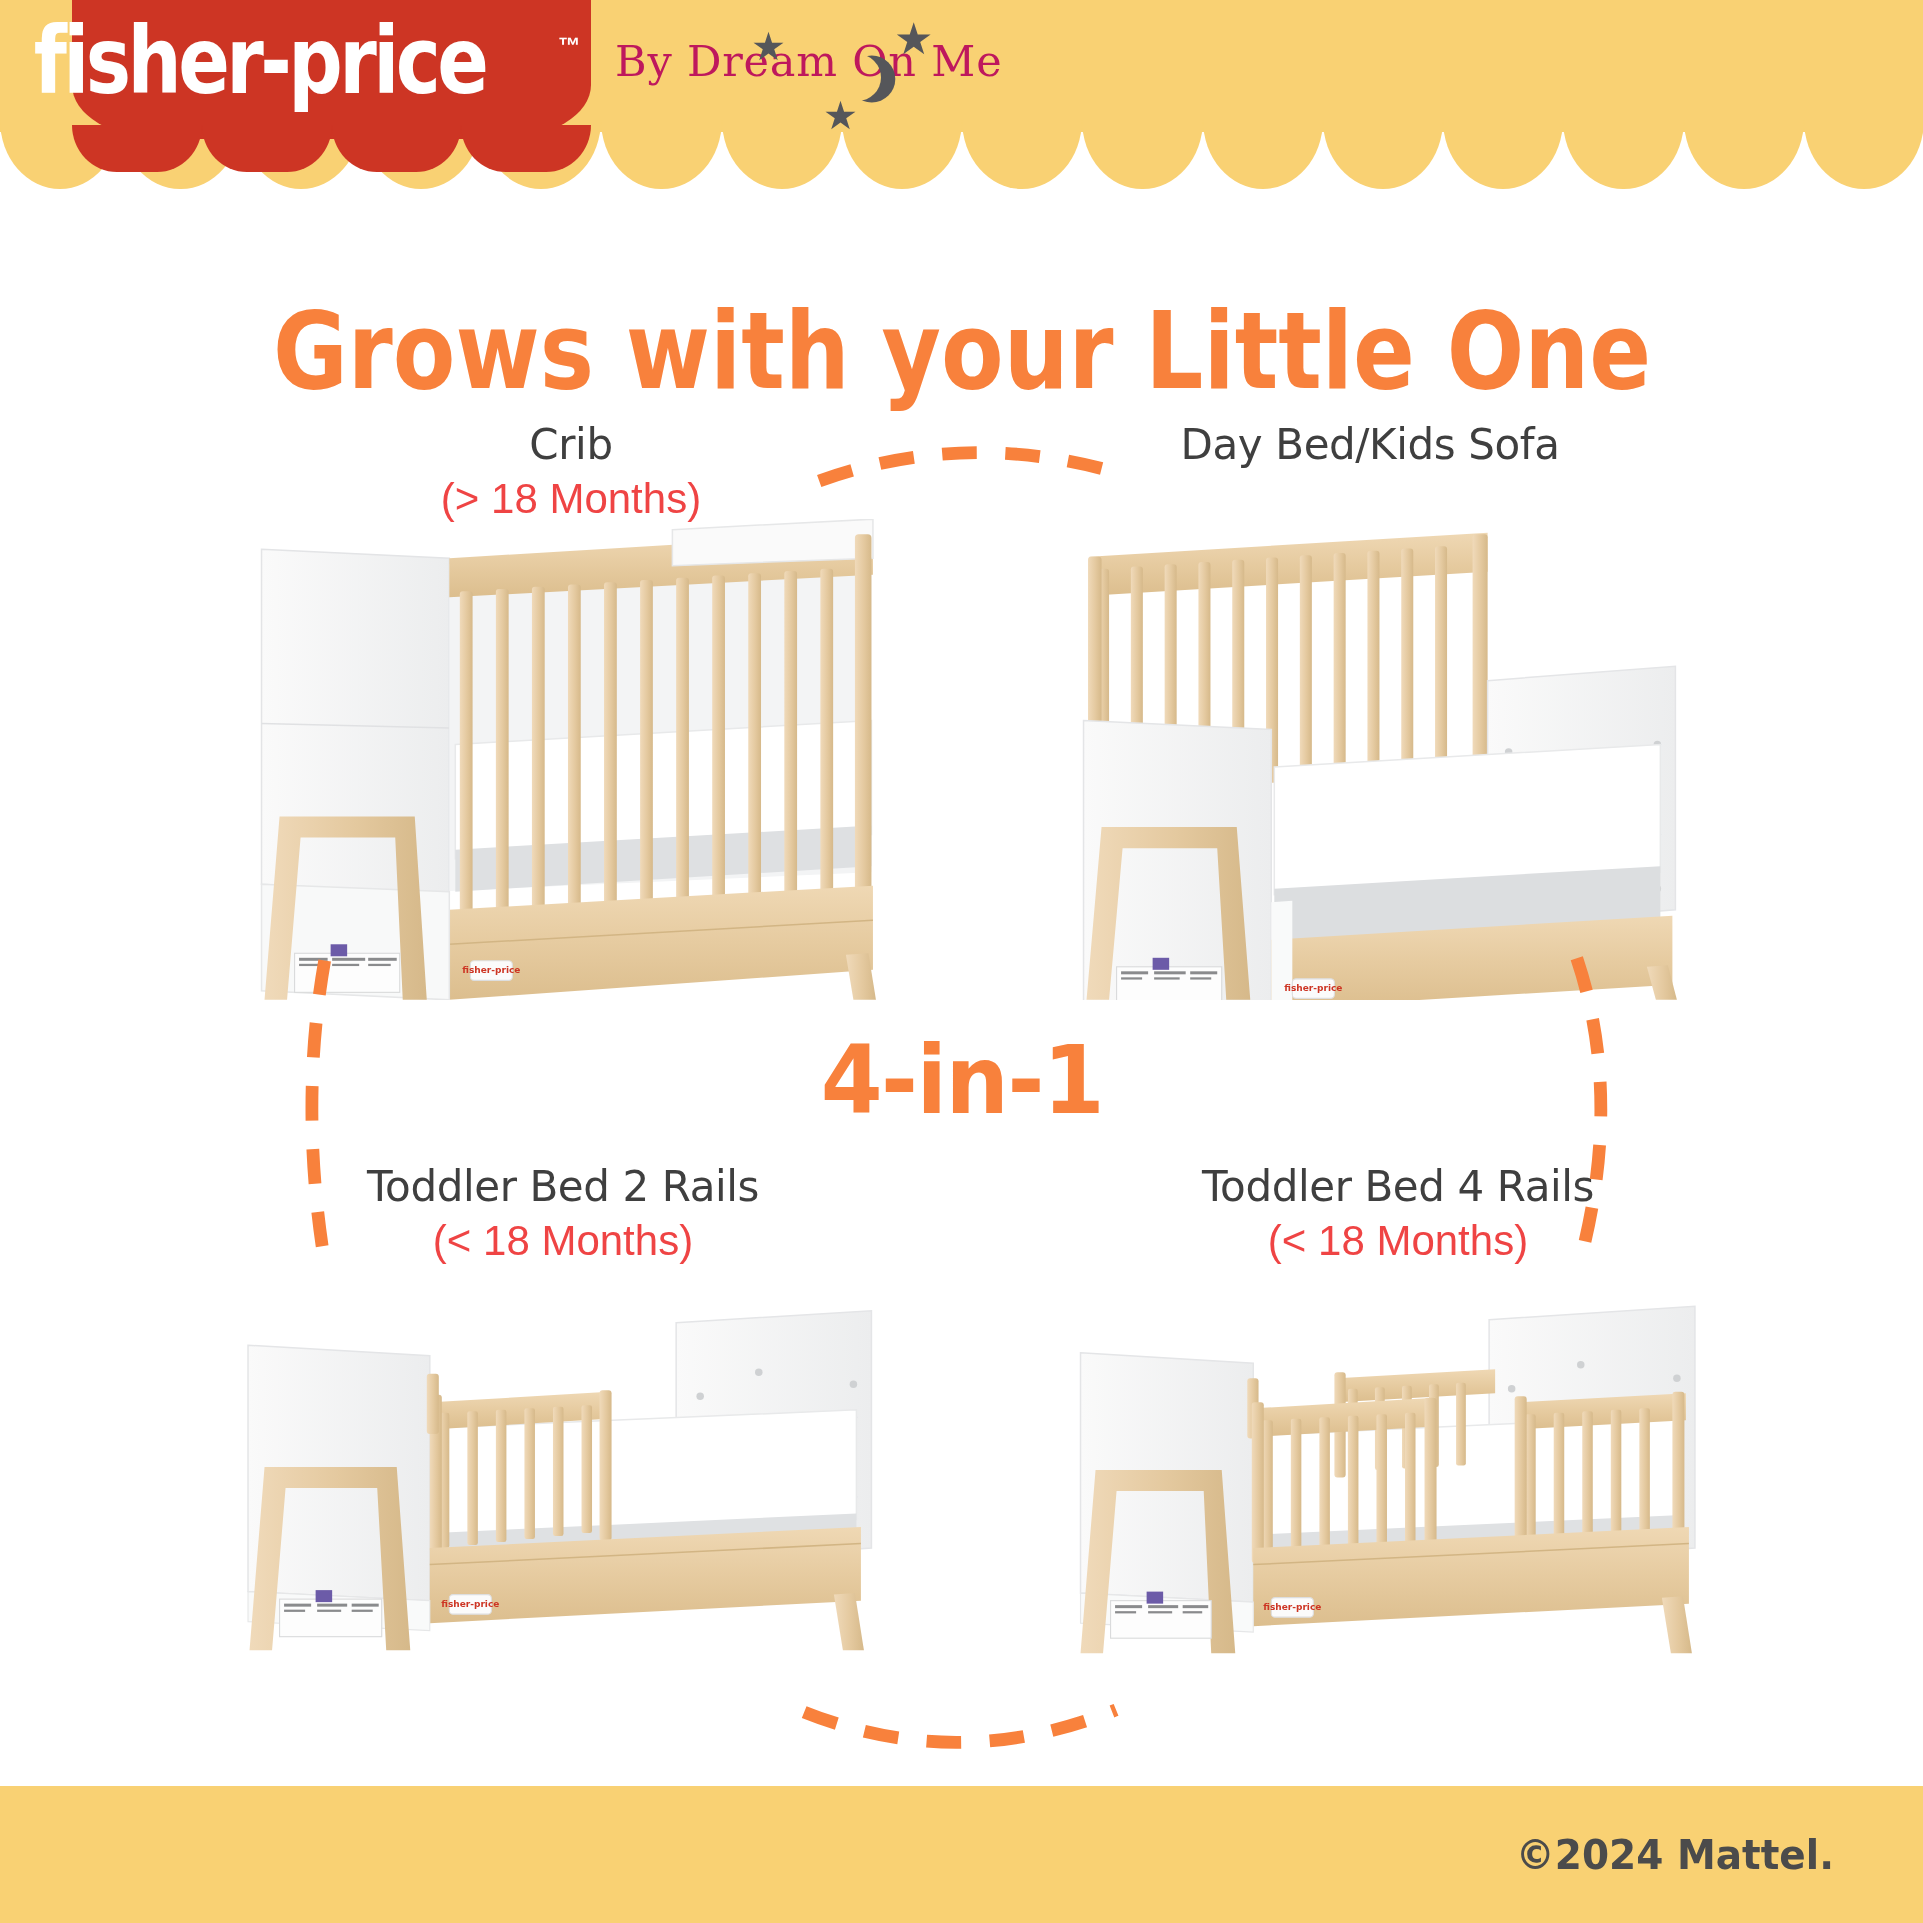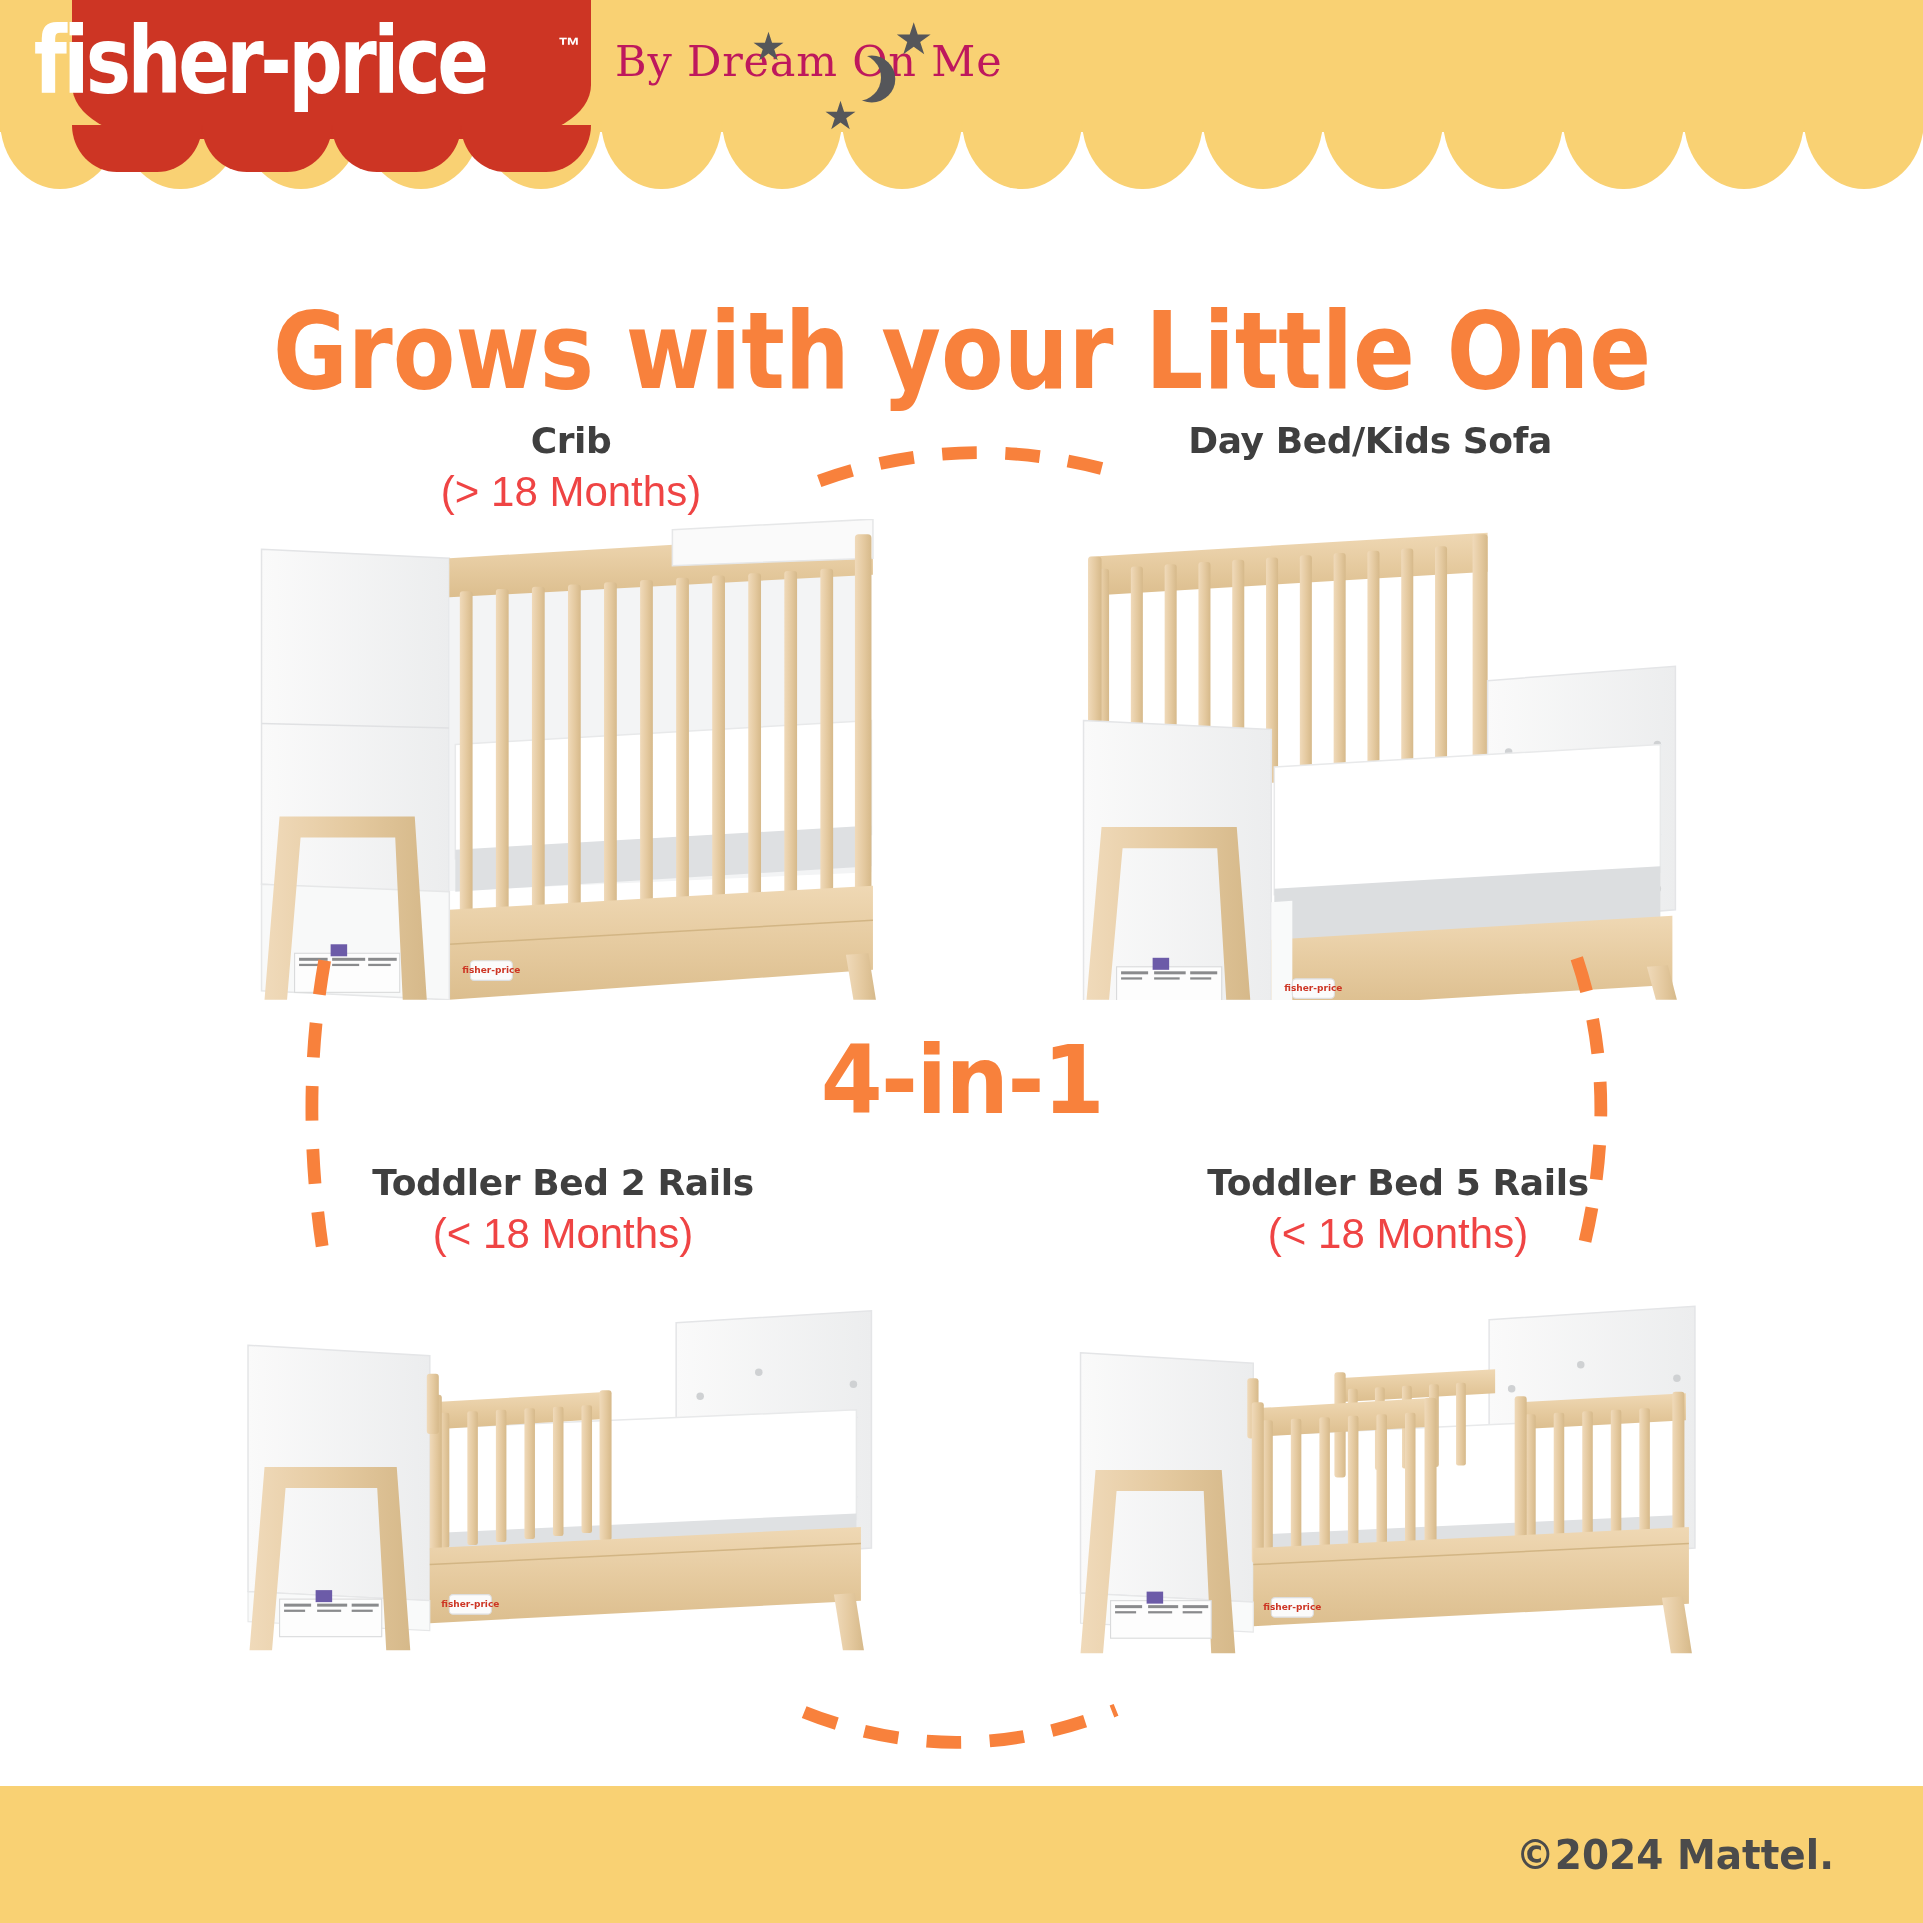--- a/index.html
+++ b/index.html
@@ -74,21 +74,21 @@
     font-weight:700;font-size:96px;line-height:1;
     transform:scaleY(1.12) scaleX(0.95);
     white-space:nowrap;
   }
 
   
   .card{position:absolute;}
   .card-title{
     text-align:center;color:#3F3F3F;
     font-family:"DejaVu Sans", sans-serif;
-    font-weight:700;font-size:36px;line-height:1.12;
+    font-weight:400;font-size:42px;line-height:1.12;
     letter-spacing:-0.4px;white-space:nowrap;
   }
   .card-sub{
     text-align:center;color:#ef4444;
     font-family:"Liberation Sans", sans-serif;
     font-weight:400;font-size:42px;line-height:1.2;margin-top:6px;
     white-space:nowrap;
   }
 
   .prod-wrap{position:absolute;}
@@ -354,21 +354,21 @@
   </g>
   <rect x="110" y="386" width="22" height="16" fill="#6C5BA8"></rect>
 
   <rect x="288" y="392" width="56" height="26" rx="5" fill="#FBFBFB" stroke="#DDDEDF" stroke-width="1.5"></rect>
   <text x="316" y="408" font-family="DejaVu Sans, sans-serif" font-size="12" font-weight="700" fill="#CD3524" text-anchor="middle">fisher-price</text>
 
   <polygon points="800,392 828,390 840,466 812,466" fill="url(#woodV)"></polygon>
 </svg>
 
 <div class="card" style="left:1060px;top:1163px;width:676px;">
-  <div class="card-title">Toddler Bed 5 Rails</div>
+  <div class="card-title">Toddler Bed 4 Rails</div>
   <div class="card-sub">(&lt; 18 Months)</div>
 </div>
 <svg class="prod-wrap" style="left:1067px;top:1300px;width:676px;height:421px;" viewBox="0 0 900 560">
 
   <polygon points="562,26 836,8 836,330 562,350" fill="url(#panelW)" stroke="#E4E5E7" stroke-width="2"></polygon>
   <g fill="#CFD1D3">
     <circle cx="592" cy="118" r="5"></circle>
       <circle cx="684" cy="86" r="5"></circle>
     <circle cx="812" cy="104" r="5"></circle>
       <circle cx="812" cy="158" r="5"></circle>

